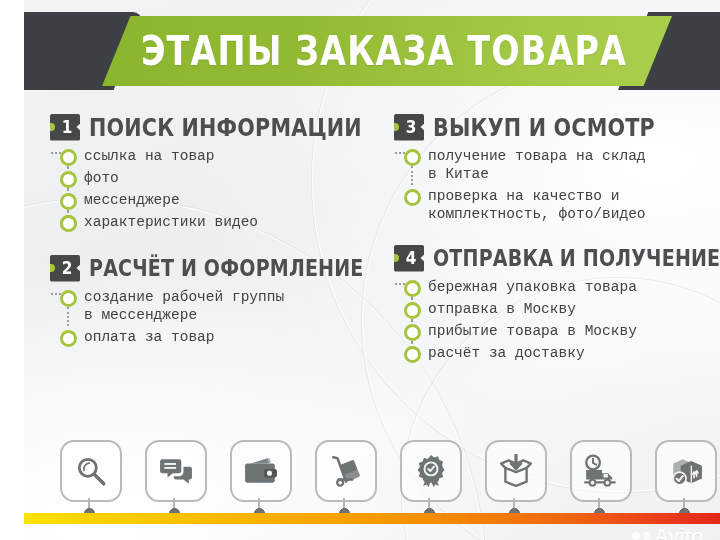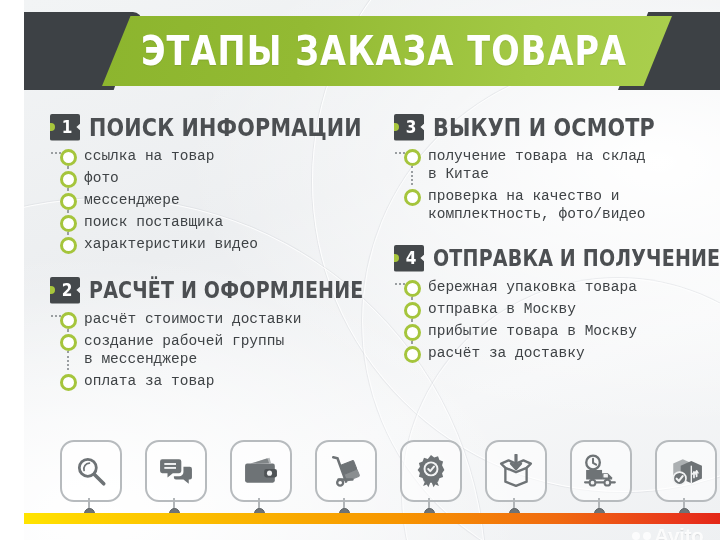--- a/index.html
+++ b/index.html
@@ -139,21 +139,20 @@
             <span class="txt">фото</span>
           </li>
         <li>
             <span class="ring"></span>
             <span class="vdot"></span>
             <span class="txt">мессенджере</span>
           </li>
         <li>
             <span class="ring"></span>
             <span class="vdot"></span>
-            <span class="txt">поиск поставщика</span>
           </li>
         <li>
             <span class="ring"></span>
             <span class="txt">характеристики видео</span>
           </li>
       </ul>
     </div>
 
     <div class="section gap-2">
       <div class="sec-head">
@@ -161,25 +160,20 @@
           <div class="badge-dot"></div>
           <span>2</span>
         </div>
         <div class="sec-title sm">РАСЧЁТ И ОФОРМЛЕНИЕ</div>
       </div>
       <div class="elbow"></div>
       <ul class="bullets">
         <li>
             <span class="ring"></span>
             <span class="vdot"></span>
-            <span class="txt">расчёт стоимости доставки</span>
-          </li>
-        <li>
-            <span class="ring"></span>
-            <span class="vdot"></span>
             <span class="txt">создание рабочей группы<br>в мессенджере</span>
           </li>
         <li>
             <span class="ring"></span>
             <span class="txt">оплата за товар</span>
           </li>
       </ul>
     </div>
   </div>
 

